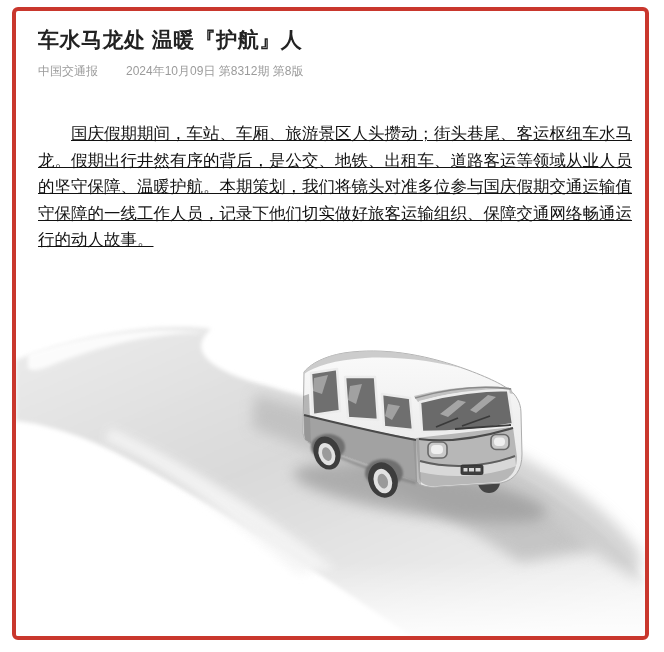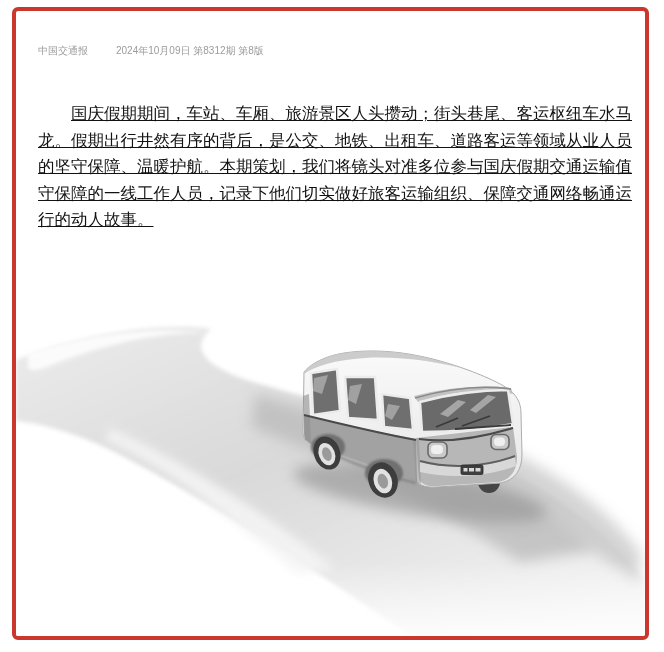--- a/index.html
+++ b/index.html
@@ -28,22 +28,22 @@
   }
   .title {
     margin: 0;
     font-size: 21px;
     line-height: 28px;
     font-weight: 700;
     color: var(--title-text, #222222);
     letter-spacing: 0.5px;
   }
   .meta {
-    margin-top: 16px;
-    font-size: 10px;
+    margin-top: 8px;
+    font-size: 12px;
     line-height: 18px;
     color: var(--meta-text, #9b9b9b);
   }
   .meta .src { margin-right: 28px; }
   .body-text {
     margin: 40px 0 0 0;
     width: 594px;
     font-size: 16.5px;
     line-height: 26.5px;
     color: var(--body-text, #121212);
@@ -60,20 +60,21 @@
     height: 348px;
     display: block;
   }
 </style>
 </head>
 <body>
 
 <div class="article">
 
   <div class="content">
+    <h1 class="title">车水马龙处 温暖『护航』人</h1>
     <div class="meta">
       <span class="src">中国交通报</span><span>2024年10月09日 第8312期 第8版</span>
     </div>
     <p class="body-text">国庆假期期间，车站、车厢、旅游景区人头攒动；街头巷尾、客运枢纽车水马龙。假期出行井然有序的背后，是公交、地铁、出租车、道路客运等领域从业人员的坚守保障、温暖护航。本期策划，我们将镜头对准多位参与国庆假期交通运输值守保障的一线工作人员，记录下他们切实做好旅客运输组织、保障交通网络畅通运行的动人故事。</p>
   </div>
 
   <svg class="illustration" viewBox="16 292 629 348" width="629" height="348" aria-hidden="true">
     <defs>
       <linearGradient id="roadGrad" x1="0" y1="0" x2="0.85" y2="1">
         <stop offset="0" stop-color="#ececec"></stop>

